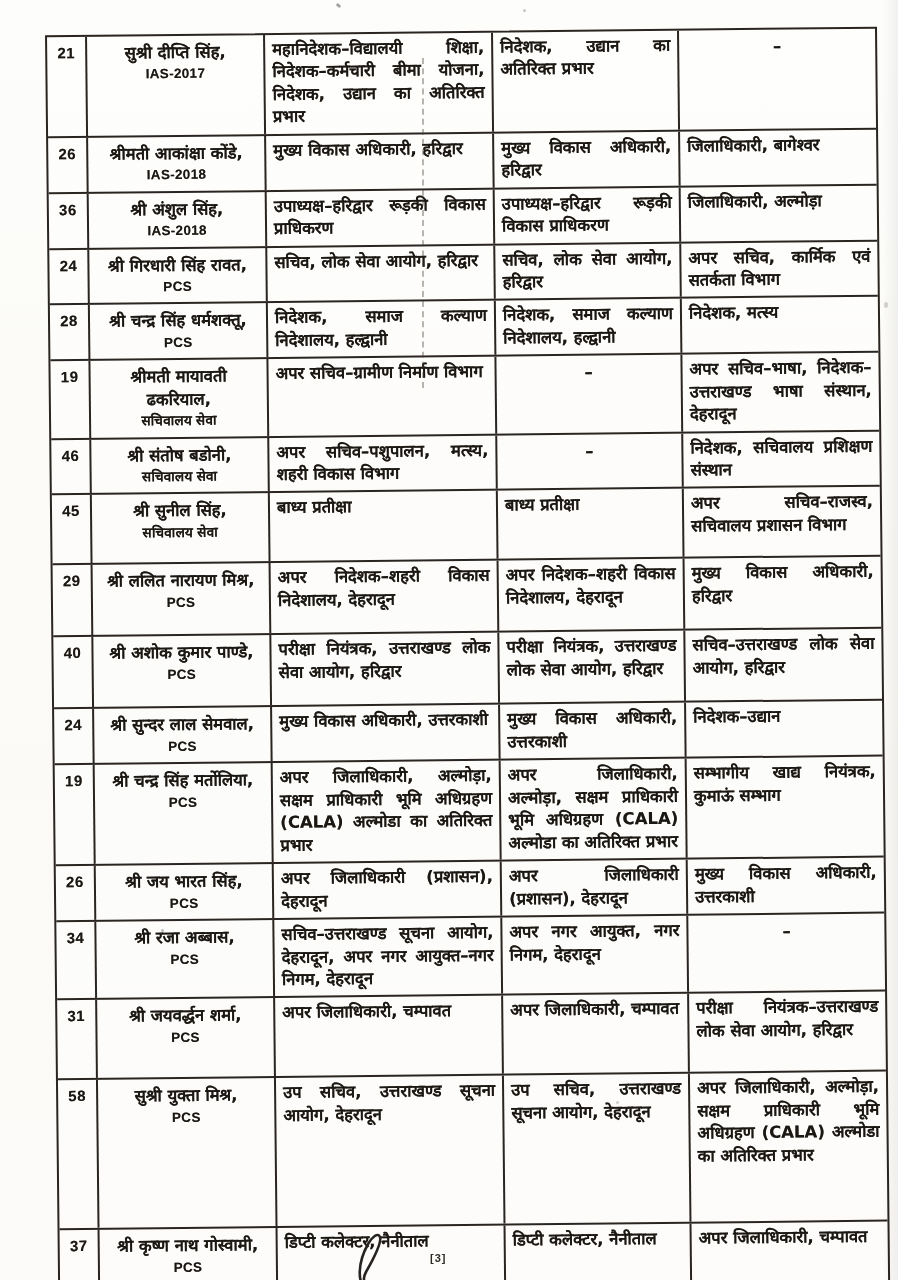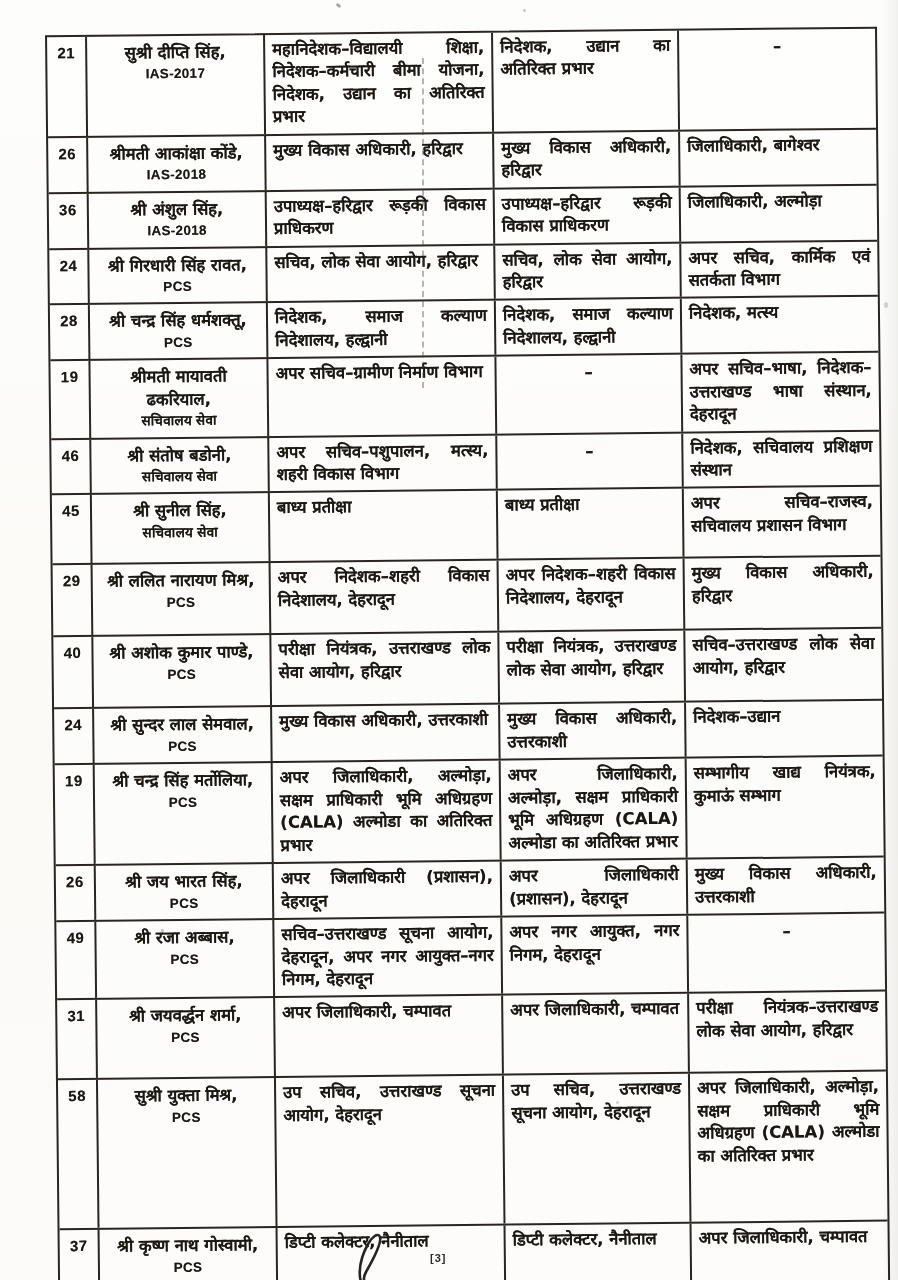--- a/index.html
+++ b/index.html
@@ -311,21 +311,21 @@
     </div>
     <div class="cell c4">
       <span class="cell-text">अपर जिलाधिकारी (प्रशासन), देहरादून</span>
     </div>
     <div class="cell c5">
       <span class="cell-text">मुख्य विकास अधिकारी, उत्तरकाशी</span>
     </div>
   </div>
         <div class="t-row" style="min-height: 70px;">
     <div class="cell sno">
-      <span class="cell-text">49</span>
+      <span class="cell-text">34</span>
     </div>
     <div class="cell name">
       <span class="name-line cell-text">श्री रजा अब्बास,</span>
       <span class="service-line">PCS</span>
     </div>
     <div class="cell c3">
       <span class="cell-text">सचिव–उत्तराखण्ड सूचना आयोग, देहरादून, अपर नगर आयुक्त–नगर निगम, देहरादून</span>
     </div>
     <div class="cell c4">
       <span class="cell-text">अपर नगर आयुक्त, नगर निगम, देहरादून</span>

